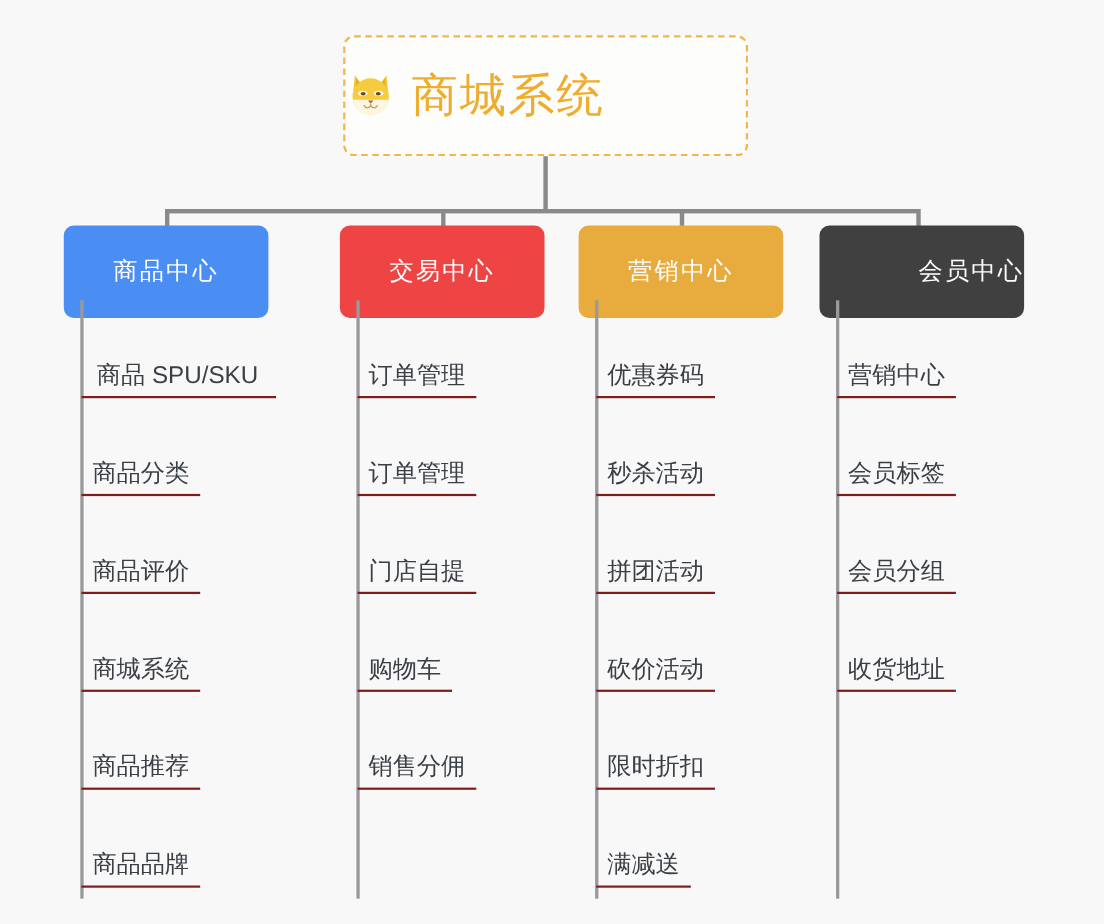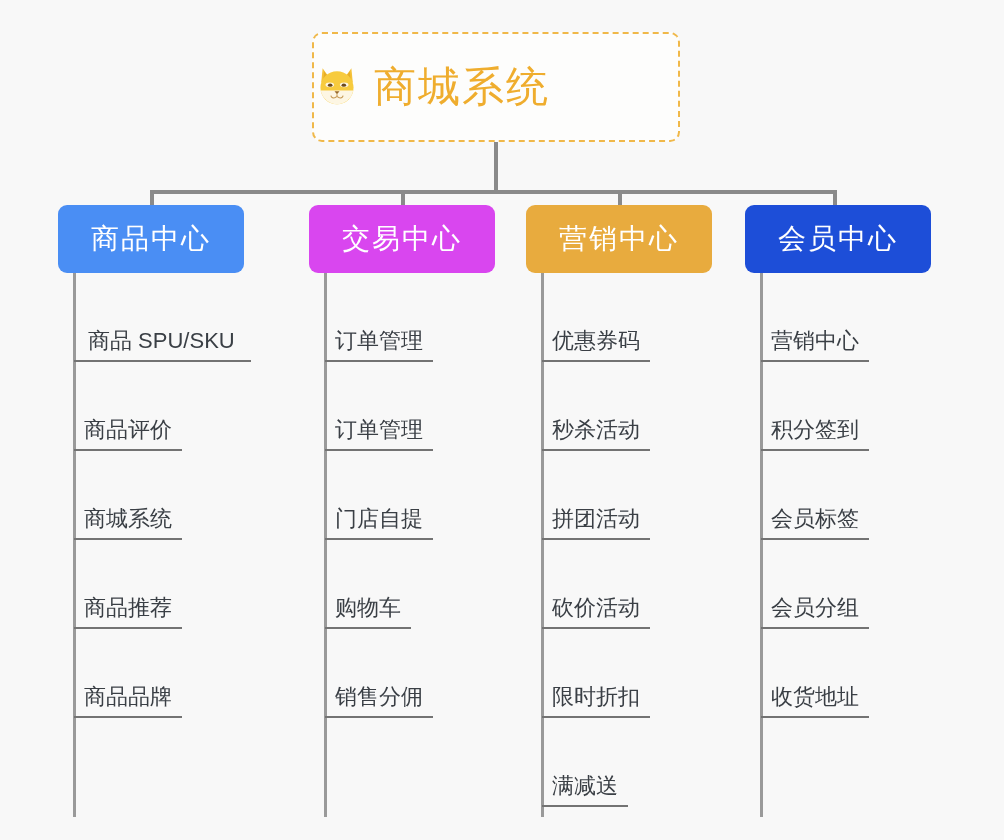--- a/index.html
+++ b/index.html
@@ -60,27 +60,27 @@
   .line-v { width: 4px; }
   .line-h { height: 4px; }
 
   
   .column {
     position: absolute;
     top: 205px;
   }
   .cat-header {
     box-sizing: border-box;
-    height: 68px;
+    height: 84px;
     border-radius: 9px;
     display: flex;
     align-items: center;
     justify-content: center;
     color: #ffffff;
-    font-size: 28px;
+    font-size: 22px;
     letter-spacing: 2px;
     white-space: nowrap;
   }
 
   
   .spine {
     position: absolute;
     width: 3px;
     background: #9a9a9a;
   }
@@ -94,21 +94,21 @@
     position: relative;
     height: 89px;
     display: flex;
     align-items: flex-end;
     box-sizing: border-box;
   }
   .leaf-inner {
     position: relative;
     margin-left: 16px;
     padding: 0 10px 6px 10px;
-    border-bottom: 2px solid #737373;
+    border-bottom: 2px solid #7f1d1d;
     font-size: 22px;
     color: #3a3f45;
     white-space: nowrap;
     line-height: 1.25;
   }
   .leaf-inner.wide { padding-left: 14px; padding-right: 16px; }
 </style>
 </head>
 <body style="background: rgb(248, 248, 248);">
 
@@ -148,36 +148,39 @@
   <div class="column" style="left:58px; width:186px;">
     <div class="cat-header" style="width: 186px; background: rgb(74, 142, 244);">
       <span>商品中心</span>
     </div>
     <div class="spine" style="left:15px; top:68px; height:544px;"></div>
     <div class="leaf-list">
       <div class="leaf">
         <div class="leaf-inner wide">商品 SPU/SKU</div>
       </div>
       <div class="leaf">
+        <div class="leaf-inner">商品分类</div>
+      </div>
+      <div class="leaf">
         <div class="leaf-inner">商品评价</div>
       </div>
       <div class="leaf">
         <div class="leaf-inner">商城系统</div>
       </div>
       <div class="leaf">
         <div class="leaf-inner">商品推荐</div>
       </div>
       <div class="leaf">
         <div class="leaf-inner">商品品牌</div>
       </div>
     </div>
   </div>
 
   <div class="column" style="left:309px; width:186px;">
-    <div class="cat-header" style="width: 186px; background: #d946ef;">
+    <div class="cat-header" style="width: 186px; background: #ef4444;">
       <span>交易中心</span>
     </div>
     <div class="spine" style="left:15px; top:68px; height:544px;"></div>
     <div class="leaf-list">
       <div class="leaf">
         <div class="leaf-inner">订单管理</div>
       </div>
       <div class="leaf">
         <div class="leaf-inner">订单管理</div>
       </div>
@@ -214,32 +217,29 @@
       <div class="leaf">
         <div class="leaf-inner">限时折扣</div>
       </div>
       <div class="leaf">
         <div class="leaf-inner">满减送</div>
       </div>
     </div>
   </div>
 
   <div class="column" style="left:745px; width:186px;">
-    <div class="cat-header" style="width: 186px; background: #1d4ed8;">
+    <div class="cat-header" style="width: 186px; background: #404040; justify-content: flex-end;">
       <span>会员中心</span>
     </div>
     <div class="spine" style="left:15px; top:68px; height:544px;"></div>
     <div class="leaf-list">
       <div class="leaf">
         <div class="leaf-inner">营销中心</div>
       </div>
       <div class="leaf">
-        <div class="leaf-inner">积分签到</div>
-      </div>
-      <div class="leaf">
         <div class="leaf-inner">会员标签</div>
       </div>
       <div class="leaf">
         <div class="leaf-inner">会员分组</div>
       </div>
       <div class="leaf">
         <div class="leaf-inner">收货地址</div>
       </div>
     </div>
   </div>

